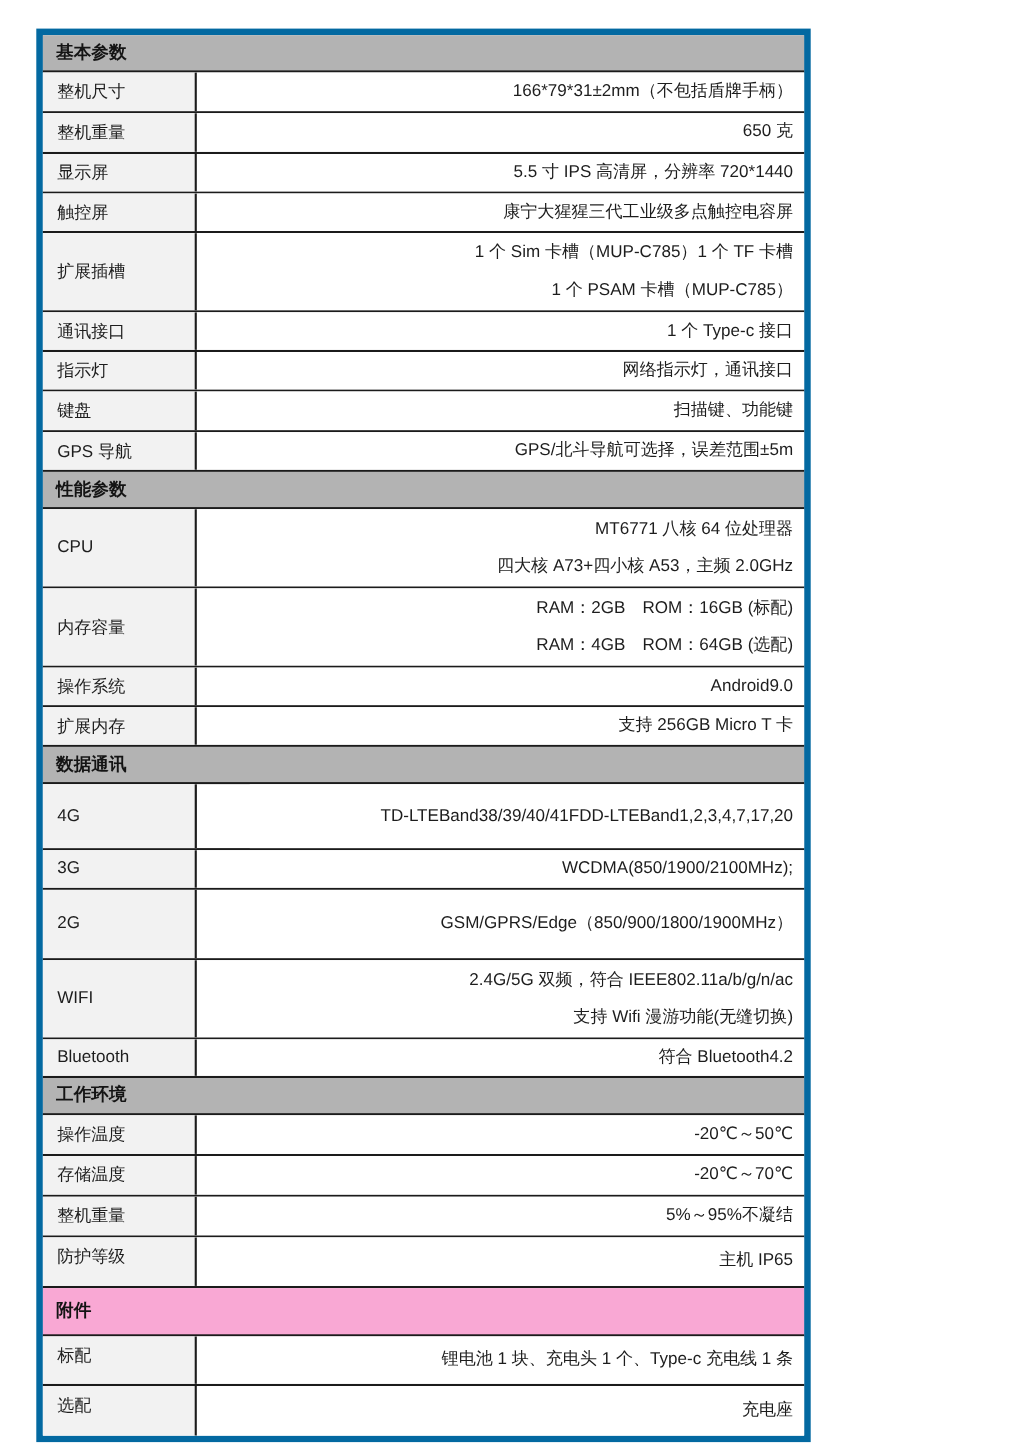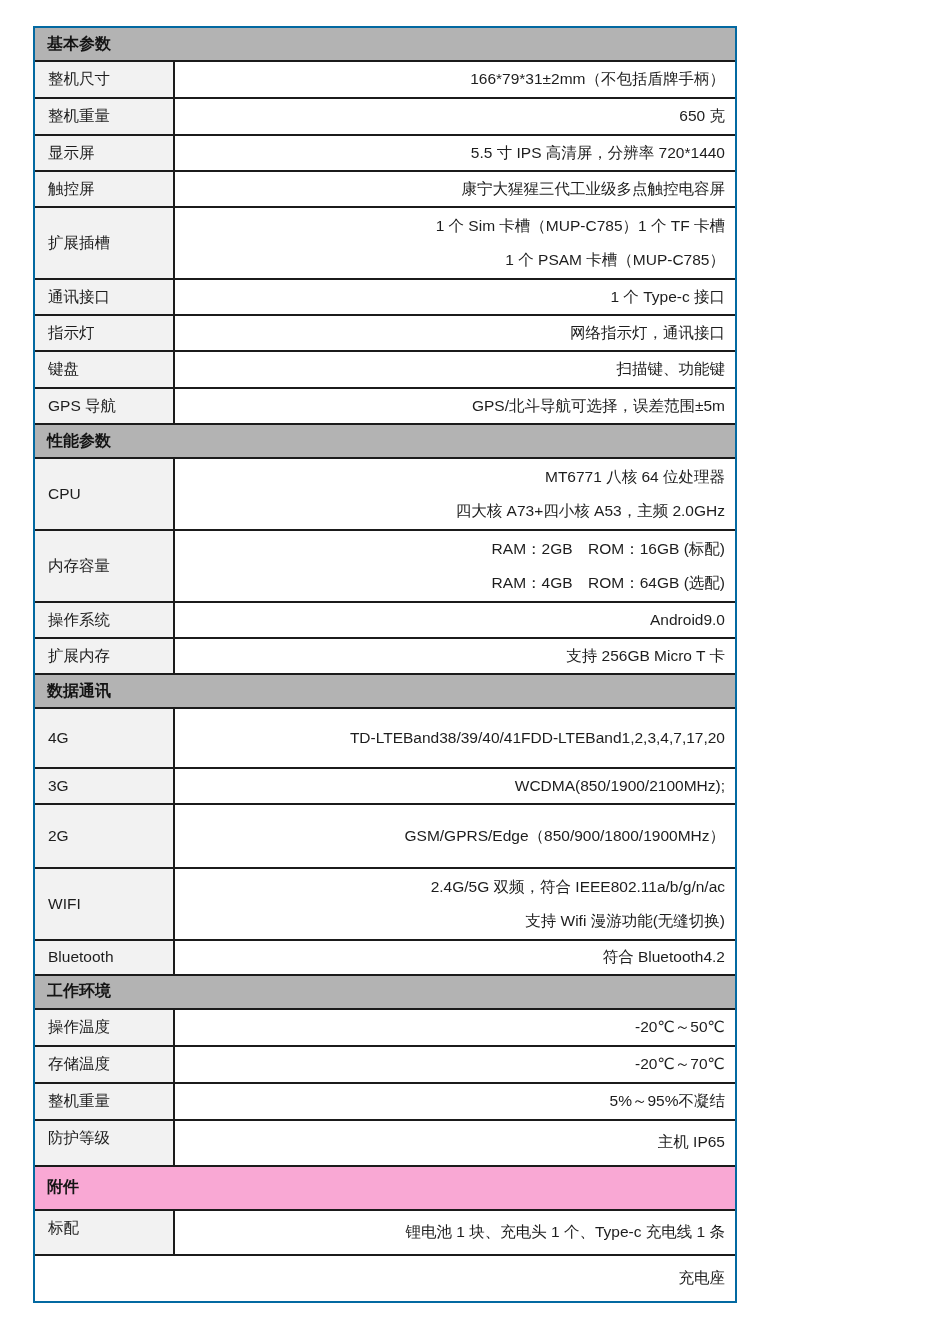--- a/index.html
+++ b/index.html
@@ -10,21 +10,21 @@
     color: #1d1d1d;
   }
   .page {
     width: 930px;
     min-height: 1320px;
     padding: 26px 33px 16px 33px;
     background: #ffffff;
   }
   .spec-table {
     width: 704px;
-    border: 2px solid #0369a1;
+    border: 6px solid #0369a1;
   }
   .sec {
     min-height: 34px;
     background: #b3b3b3;
     border-bottom: 2px solid #1b1b1b;
     display: flex;
     align-items: center;
     padding-left: 12px;
     font-size: 16px;
     font-weight: bold;
@@ -253,19 +253,20 @@
     <div class="sec sec-light">附件</div>
 
     <div class="row h45 stag">
       <div class="cl">标配</div>
       <div class="cv">
         <div class="vl">锂电池 1 块、充电头 1 个、Type-c 充电线 1 条</div>
       </div>
     </div>
 
     <div class="row h45 stag">
+      <div class="cl">选配</div>
       <div class="cv">
         <div class="vl">充电座</div>
       </div>
     </div>
 
   </div>
 </div>
 
 </body></html>

